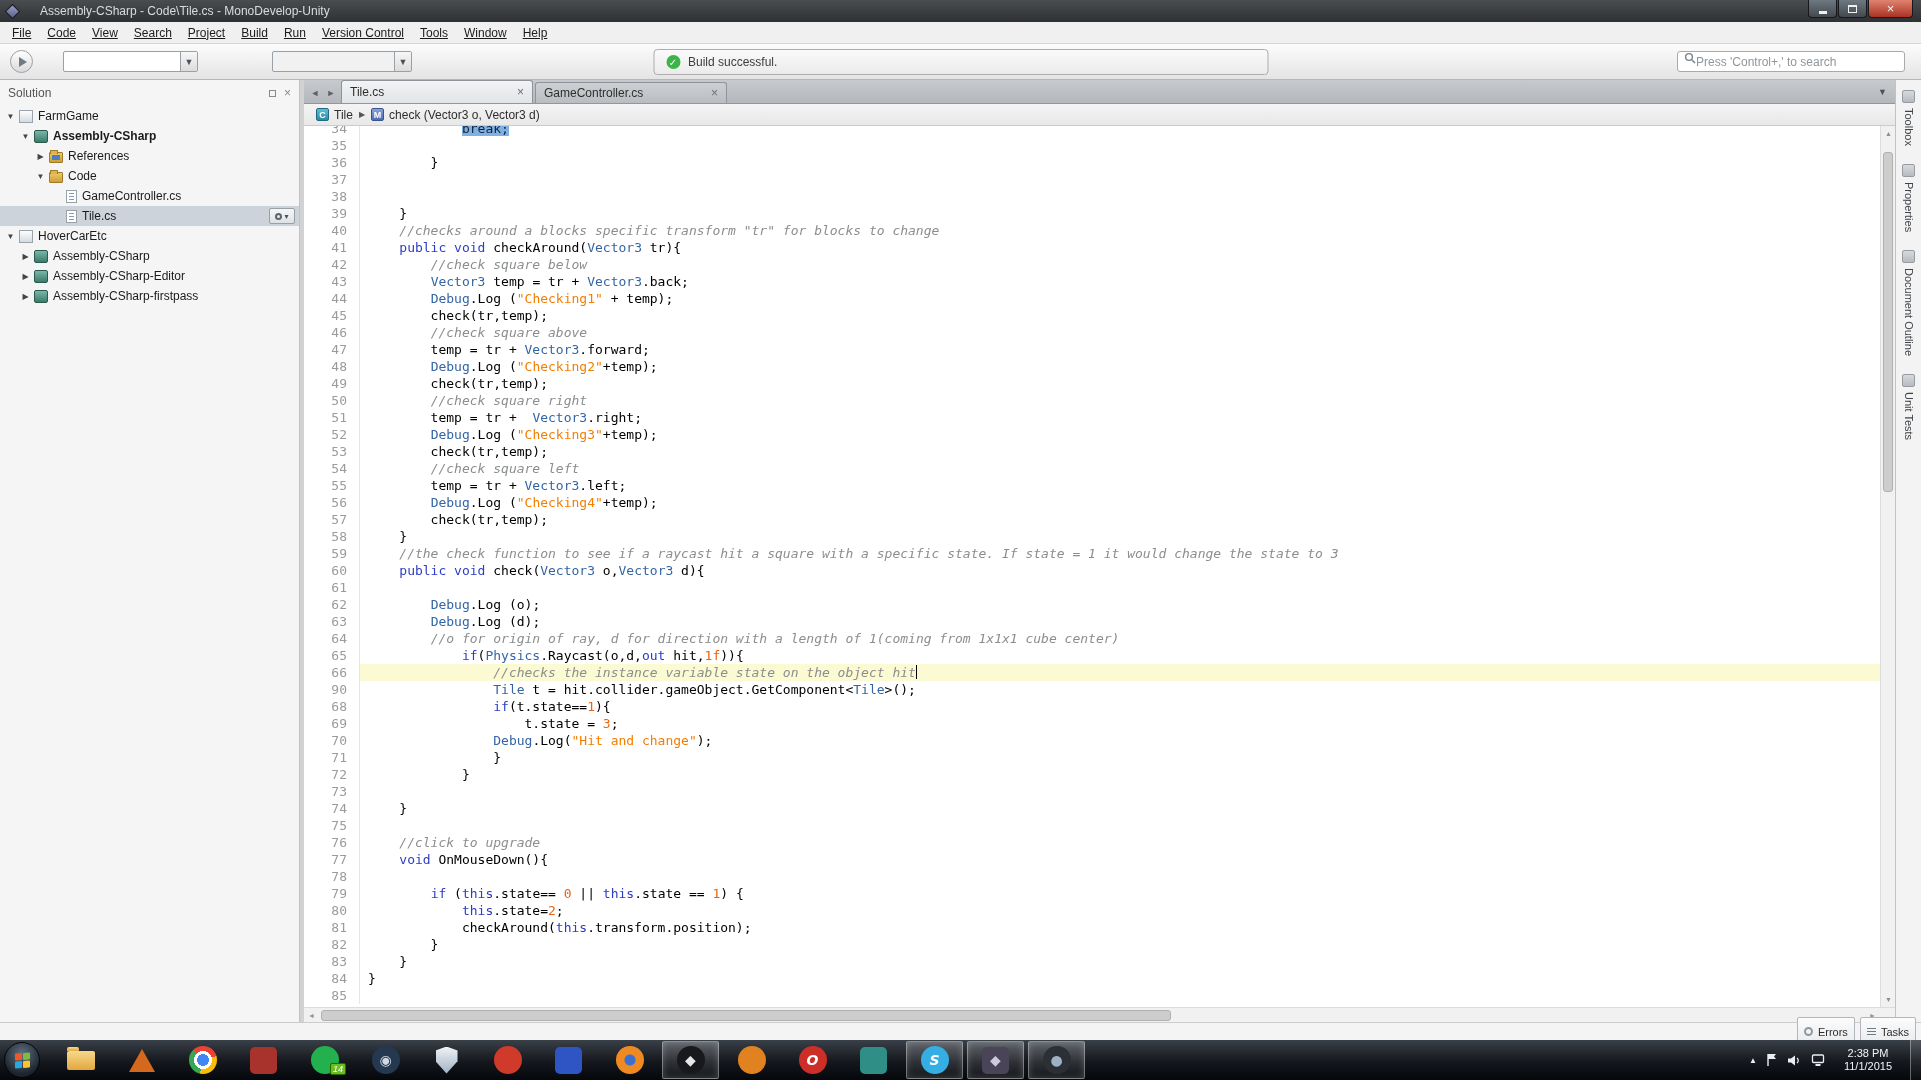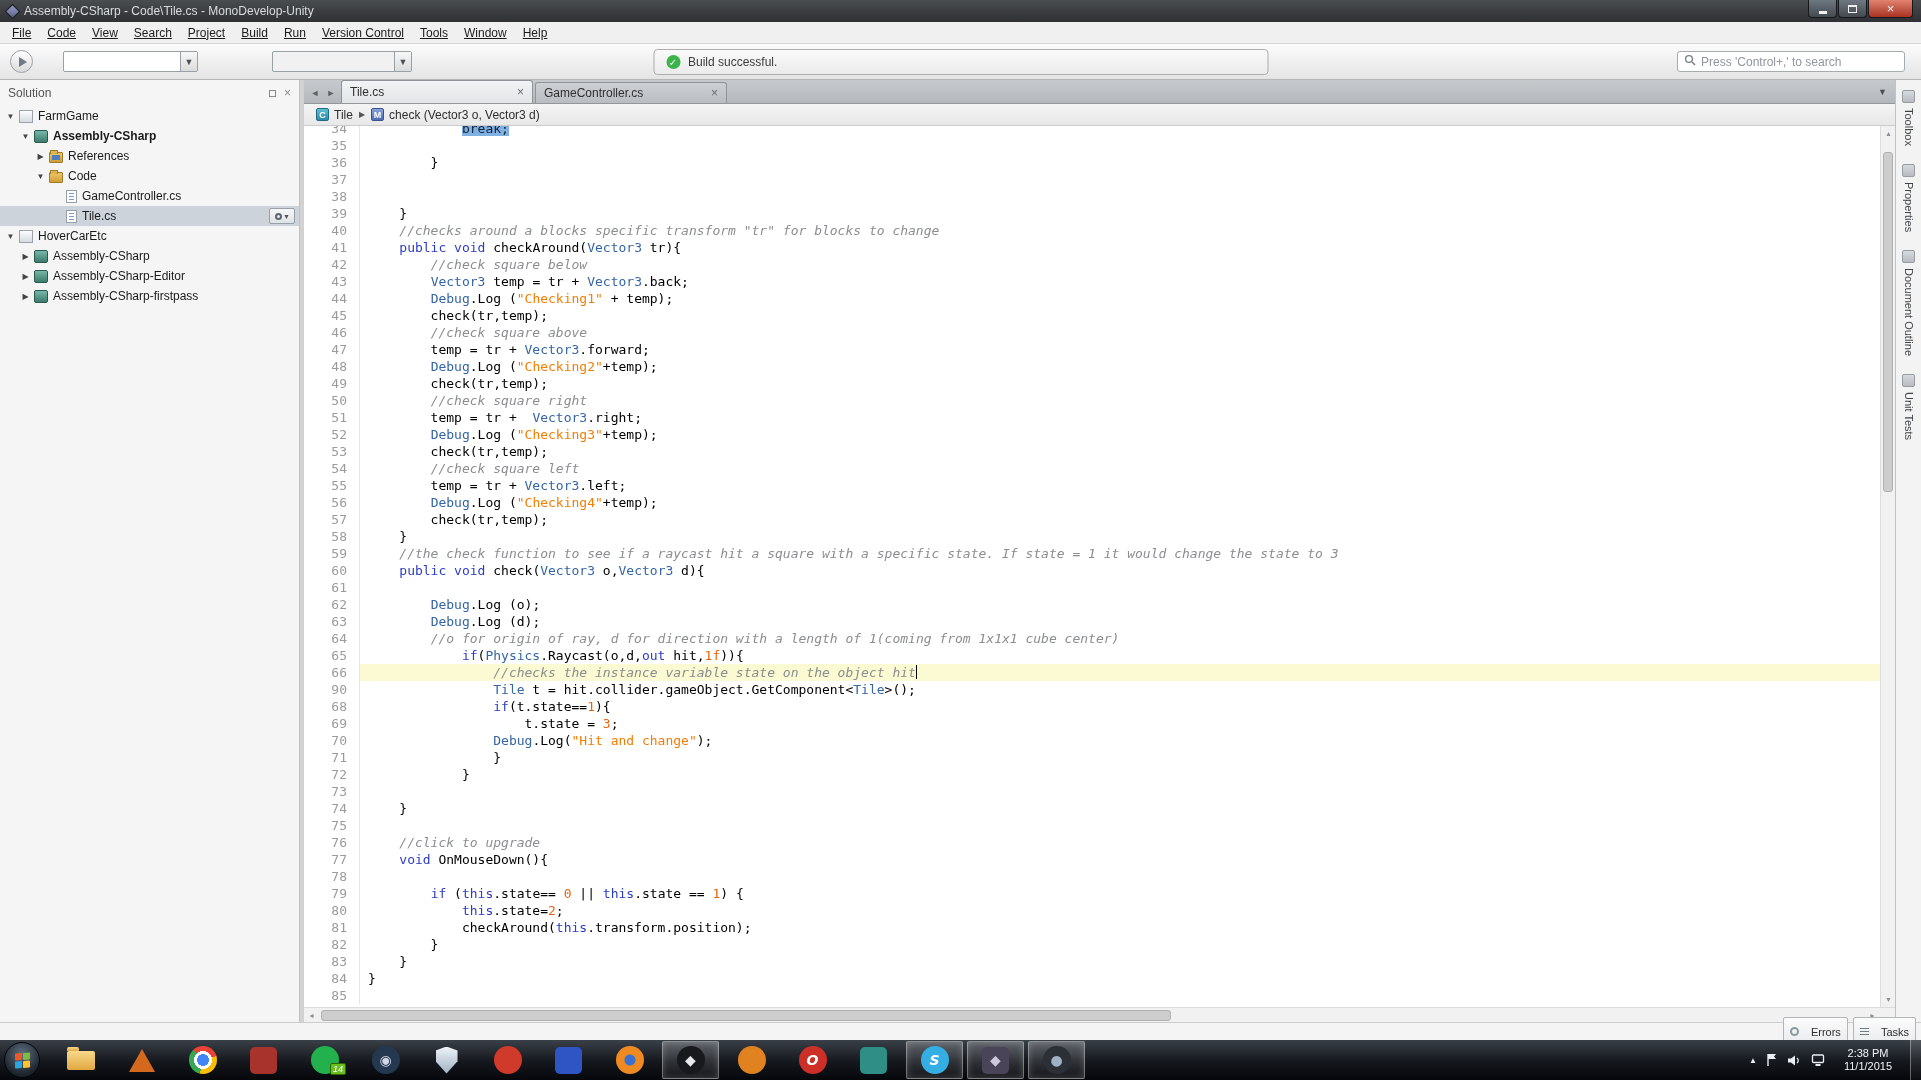--- a/index.html
+++ b/index.html
@@ -1,21 +1,21 @@
 <!DOCTYPE html>
 <html style="--kw: #2b3cc8; --ty: #3465a4; --str: #f57d00; --num: #e8650f; --com: #8b8e8f; --selbg: #7fb0e2; --curline: #fbfad2; --accent_green: #3bb54a;"><head>
 <meta charset="utf-8">
 <style>
   * { box-sizing: border-box; margin: 0; padding: 0; }
   html,body { width:1921px; height:1080px; overflow:hidden; }
   body { font-family:"Liberation Sans",sans-serif; font-size:12px; background:#000; }
   .screen { width:1921px; height:1080px; display:flex; flex-direction:column; background:#fff; }
 
   
-  .titlebar { height:22px; background:linear-gradient(#4a4d50,#2e3033); display:flex; align-items:center; color:#d9dcdf; position:relative; flex:none; }
+  .titlebar { height:22px; background:linear-gradient(#4a4d50,#2e3033); display:flex; align-items:center; color:#d9dcdf; position:relative; flex:none;gap:16px; }
   .app-icon { width:11px; height:11px; margin:0 6px 0 7px; background:linear-gradient(135deg,#9aa0c8,#5a5f86); transform:rotate(45deg); border:1px solid #1d1f26; flex:none; }
   .title-text { font-size:12px; }
   .win-controls { position:absolute; top:0; right:8px; display:flex; gap:1px; }
   .win-btn { width:29px; height:18px; border:1px solid #17181b; border-top:none; border-radius:0 0 4px 4px; display:flex; align-items:center; justify-content:center; background:linear-gradient(#6e7880,#43494f); color:#f2f2f2; font-size:12px; }
   .win-btn.close { background:linear-gradient(#e0836f,#a93324); width:45px; font-size:13px; }
   .glyph-min { width:8px; height:3px; background:#f0f0f0; margin-top:7px; }
   .glyph-max { width:9px; height:8px; border:1px solid #f0f0f0; border-top-width:2px; }
 
   
   .menubar { height:22px; background:#f0f0f0; border-bottom:1px solid #d6d6d6; display:flex; align-items:center; padding-left:4px; color:#1b1b1b; flex:none; }
@@ -24,21 +24,21 @@
   
   .toolbar { height:36px; background:linear-gradient(#fcfcfc,#e4e4e4); border-bottom:1px solid #b6b6b6; display:flex; align-items:center; position:relative; flex:none; }
   .play-btn { width:23px; height:23px; margin-left:10px; border:1px solid #9aa0a6; border-radius:50%; background:linear-gradient(#ffffff,#dadada); display:flex; align-items:center; justify-content:center; flex:none; }
   .play-tri { width:0; height:0; border-left:8px solid #6f7a84; border-top:5px solid transparent; border-bottom:5px solid transparent; margin-left:2px; }
   .combo { width:135px; height:21px; margin-left:30px; background:#fff; border:1px solid #98a0a8; border-radius:2px; display:flex; align-items:center; }
   .combo.combo2 { width:140px; margin-left:74px; background:#f1f1f1; }
   .combo-val { flex:1; padding:0 5px; color:#333; }
   .combo-arrow { width:17px; height:100%; border-left:1px solid #98a0a8; background:linear-gradient(#f7f7f7,#dcdcdc); color:#4a5056; font-size:9px; display:flex; align-items:center; justify-content:center; }
   .build-pill { position:absolute; left:50%; transform:translateX(-50%); top:5px; width:615px; height:26px; border:1px solid #adadad; border-radius:4px; background:linear-gradient(#fafafa,#ebebeb); display:flex; align-items:center; padding-left:12px; gap:8px; color:#3c3c3c; }
   .check-icon { width:14px; height:14px; border-radius:50%; background:var(--accent_green); color:#fff; font-size:10px; display:flex; align-items:center; justify-content:center; flex:none; }
-  .search-box { margin-left:auto; margin-right:16px; width:228px; height:21px; border:1px solid #a6abb0; border-radius:3px; background:#fff; display:flex; align-items:center; padding:0 6px; gap:5px; }
+  .search-box { margin-left:auto; margin-right:16px; width:228px; height:21px; border:1px solid #a6abb0; border-radius:3px; background:#fff; display:flex; padding:0 6px; }
   .search-input { border:none; outline:none; flex:1; font-family:"Liberation Sans",sans-serif; font-size:12px; color:#333; background:transparent; }
   .search-input::placeholder { color:#8f969c; }
 
   
   .main { flex:1; min-height:0; display:flex; }
 
   
   .solution { width:300px; background:#f5f5f5; border-right:1px solid #c2c2c2; display:flex; flex-direction:column; flex:none; }
   .sol-header { height:26px; display:flex; align-items:center; padding:0 8px; color:#555; }
   .sol-hdr-icons { margin-left:auto; display:flex; gap:8px; align-items:center; color:#8a8a8a; }
@@ -103,21 +103,21 @@
   .scroll-corner { width:15px; height:100%; background:#f1f1f1; flex:none; }
 
   
   .dock { width:26px; background:#f3f3f3; border-left:1px solid #c2c2c2; display:flex; flex-direction:column; align-items:center; padding-top:10px; gap:18px; flex:none; }
   .dock-tab { display:flex; flex-direction:column; align-items:center; gap:5px; color:#3f4449; font-size:11px; }
   .dock-icon { width:13px; height:13px; background:linear-gradient(#d7dadd,#b7bbbf); border:1px solid #969c a2; border:1px solid #969ca2; border-radius:2px; }
   .dock-txt { writing-mode:vertical-rl; }
 
   
   .statusrow { height:18px; background:#f4f4f4; border-top:1px solid #cccccc; display:flex; align-items:center; justify-content:flex-end; gap:5px; padding-right:5px; flex:none; }
-  .status-btn { height:30px; border:1px solid #b0b6bb; border-radius:2px; background:linear-gradient(#fcfcfc,#e7e9eb); display:flex; align-items:center; gap:12px; padding:0 6px; font-size:11px; color:#2e2e2e; }
+  .status-btn { height:30px; border:1px solid #b0b6bb; border-radius:2px; background:linear-gradient(#fcfcfc,#e7e9eb); display:flex; align-items:center; gap:5px; padding:0 6px; font-size:11px; color:#2e2e2e; }
   .ic-errors { width:9px; height:9px; border:2px solid #8f98a0; border-radius:50%; }
   .ic-tasks { width:9px; height:8px; background:repeating-linear-gradient(#6f7a84 0 1px,transparent 1px 3px); }
 
   
   .taskbar { height:40px; background:linear-gradient(#3a4048,#14171c 55%,#05070b); display:flex; align-items:center; padding-left:4px; flex:none; }
   .start-orb { width:36px; height:36px; border-radius:50%; margin-right:12px; background:radial-gradient(circle at 50% 32%,#5e7080,#1c232b 72%); border:1px solid #02050a; display:flex; align-items:center; justify-content:center; flex:none; }
   .flag { display:flex; flex-wrap:wrap; width:15px; height:15px; gap:1px; transform:skewY(-4deg); }
   .flag i { width:7px; height:7px; border-radius:1px; }
   .f1 { background:#f0582c; } .f2 { background:#7fbb42; } .f3 { background:#29a8e0; } .f4 { background:#fcc330; }
   .tb-icons { display:flex; height:100%; align-items:center;font-style:italic; }

